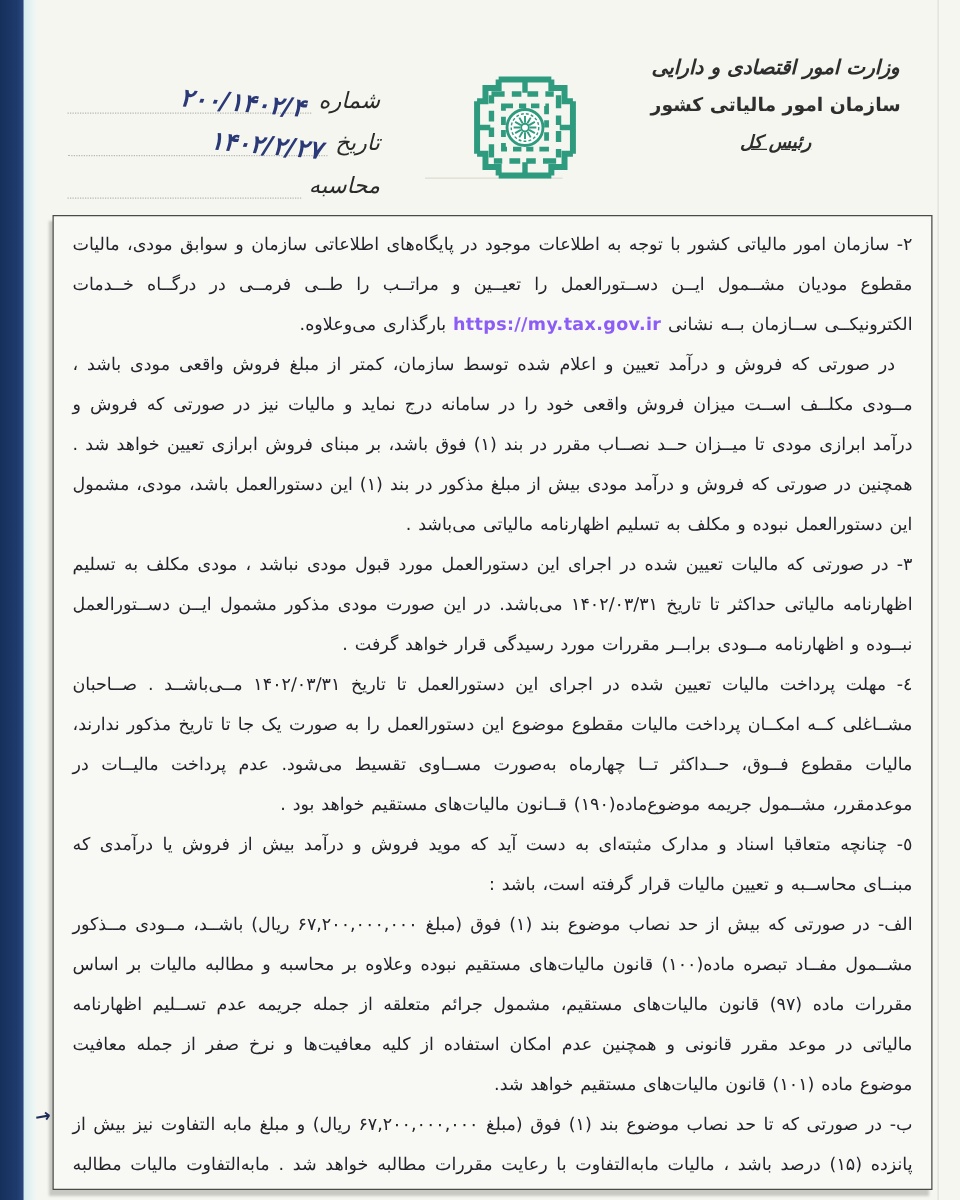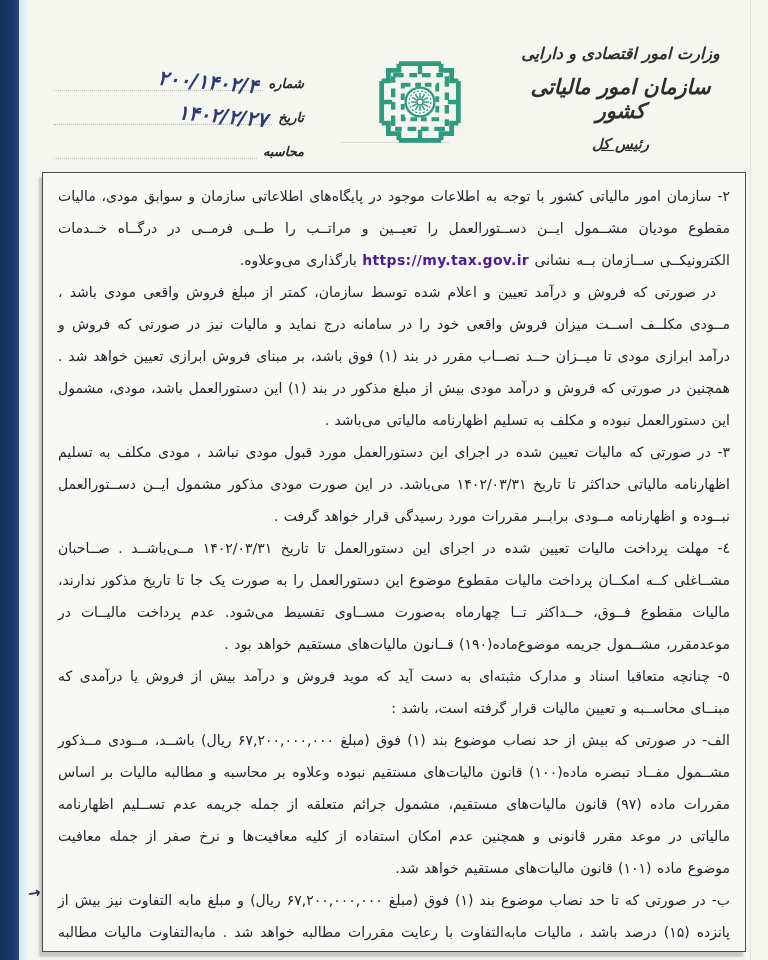--- a/index.html
+++ b/index.html
@@ -12,44 +12,44 @@
   .edge-navy{position:absolute;left:0;top:0;width:19px;height:100%;
     background:linear-gradient(90deg,#16305c 0%,#1e3a6c 70%,#2a477e 100%);}
   .edge-light{position:absolute;left:19px;top:0;width:11px;height:100%;
     background:linear-gradient(90deg,#d4ebee 0%,#eef6f4 80%,rgba(246,246,241,0));}
   .edge-right{position:absolute;right:17px;top:0;width:1px;height:100%;background:#e0e0da;}
 
   
   .letterhead{position:absolute;left:30px;top:30px;right:18px;height:145px;direction:rtl;}
   .head-right{position:absolute;right:22px;top:14px;width:215px;text-align:center;color:#2e2e2e;}
   .head-right .l1{font-size:16px;font-weight:bold;font-style:italic;letter-spacing:.5px;}
-  .head-right .l2{font-size:21px;font-weight:bold;font-style:italic;margin-top:12px;}
+  .head-right .l2{font-size:15px;font-weight:bold;margin-top:12px;}
   .head-right .l3{font-size:14.5px;font-weight:bold;font-style:italic;margin-top:13px;text-decoration:underline;}
   .chief-line{position:absolute;left:310px;top:112px;width:110px;border-top:1px solid #dcdcd4;}
 
   .logo-wrap{position:absolute;left:344px;top:26px;width:92px;height:92px;direction:ltr;}
   .logo-wrap svg{width:100%;height:100%;}
 
   .head-left{position:absolute;left:24px;top:30px;width:250px;direction:rtl;}
   .hfield{display:flex;direction:rtl;align-items:flex-end;height:31px;margin-bottom:3px;}
-  .hlabel{font-size:13px;font-style:italic;font-weight:bold;color:#2a2a2a;flex:0 0 auto;padding-left:6px;}
+  .hlabel{font-size:18px;font-style:italic;font-weight:normal;color:#2a2a2a;flex:0 0 auto;padding-left:6px;}
   .hline{flex:1 1 auto;border-bottom:1px dotted #b8b8ae;position:relative;height:100%;}
   .hvalue{position:absolute;right:4px;bottom:-4px;white-space:nowrap;
     font-size:20px;font-style:italic;font-weight:600;color:#2b3a76;
     transform:rotate(5deg);transform-origin:center;letter-spacing:1px;}
 
   
   .doc-box{position:absolute;left:42px;top:172px;width:704px;height:780px;
     box-sizing:border-box;border:1.6px solid #4a4a48;background:rgba(255,255,255,.25);
     box-shadow:-3px 5px 2px rgba(125,125,122,.38);
     padding:7px 15px 6px 15px;direction:rtl;overflow:hidden;}
   .doc-box p{margin:0;font-size:14px;line-height:32px;text-align:justify;
     color:#23232b;word-spacing:1px;}
   .doc-box p.indent{text-indent:14px;}
-  .url{font-weight:bold;color:#4c1d95;letter-spacing:.3px;}
+  .url{font-weight:bold;color:#8b5cf6;letter-spacing:.3px;}
 
   .margin-mark{position:absolute;left:28px;top:884px;font-size:15px;color:#1d2b57;
     transform:rotate(-10deg);font-weight:bold;}
 </style>
 </head>
 <body>
 
 <div class="edge-navy"></div>
 <div class="edge-light"></div>
 <div class="edge-right"></div>

